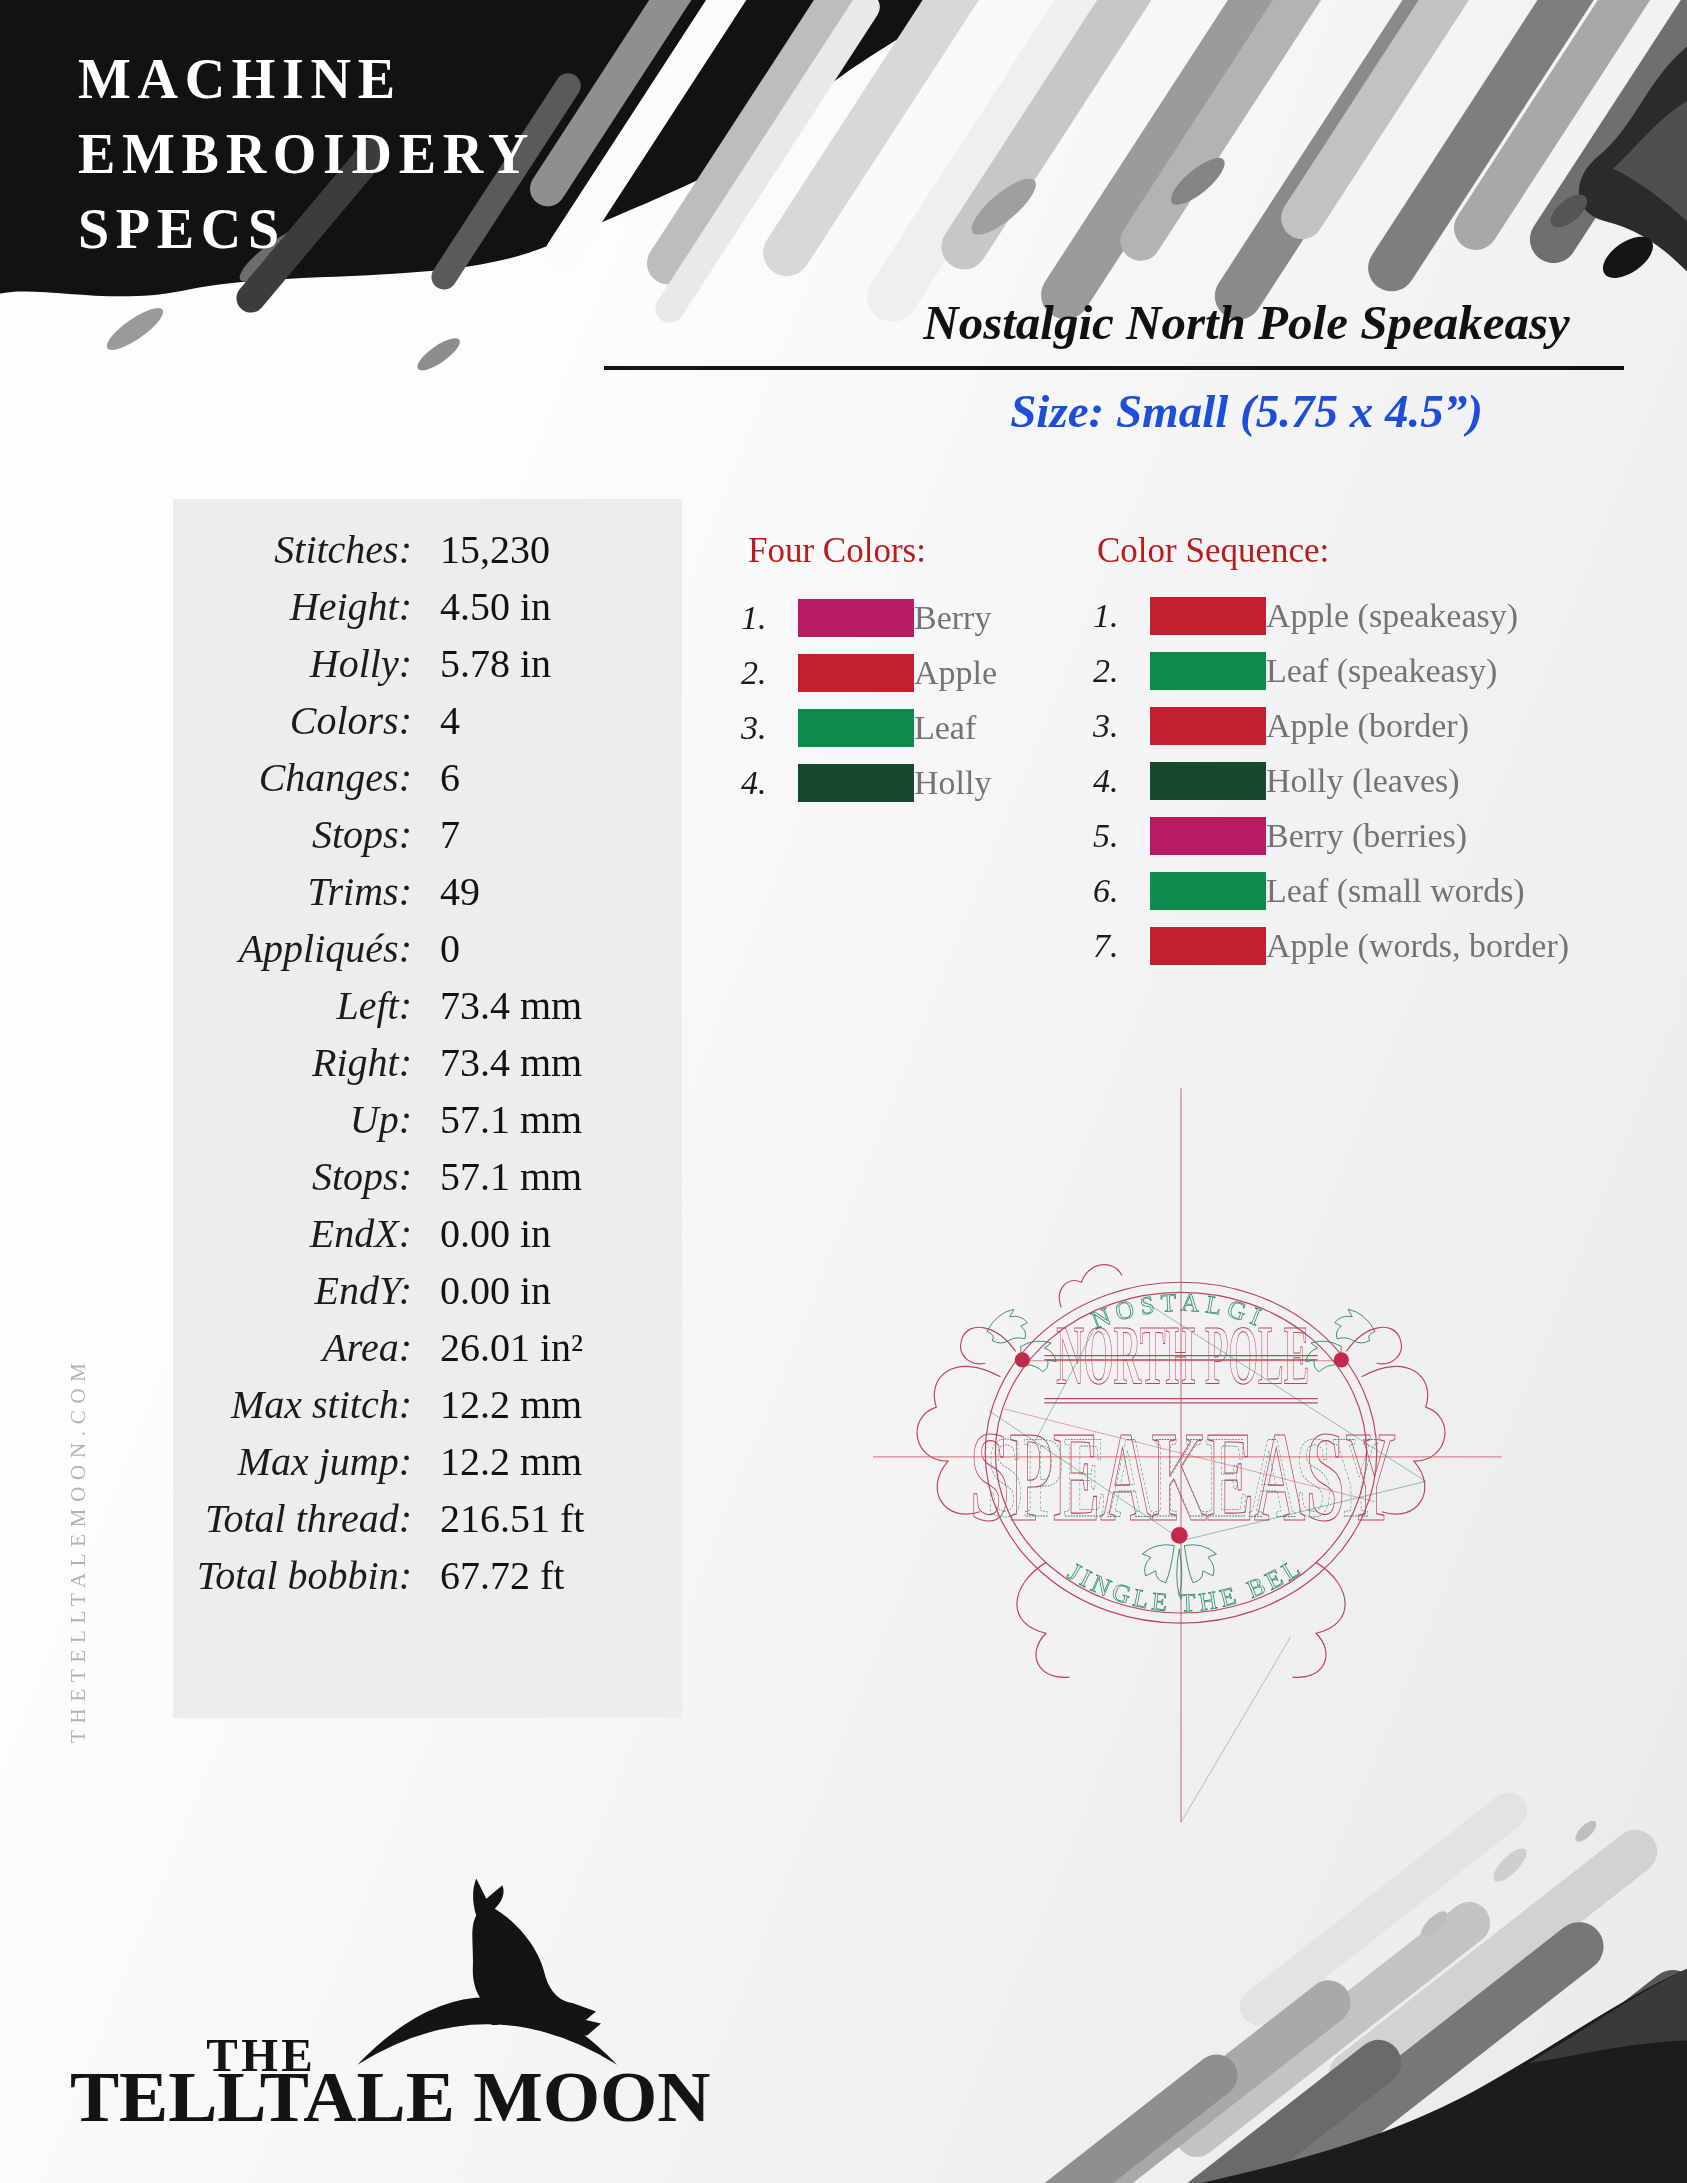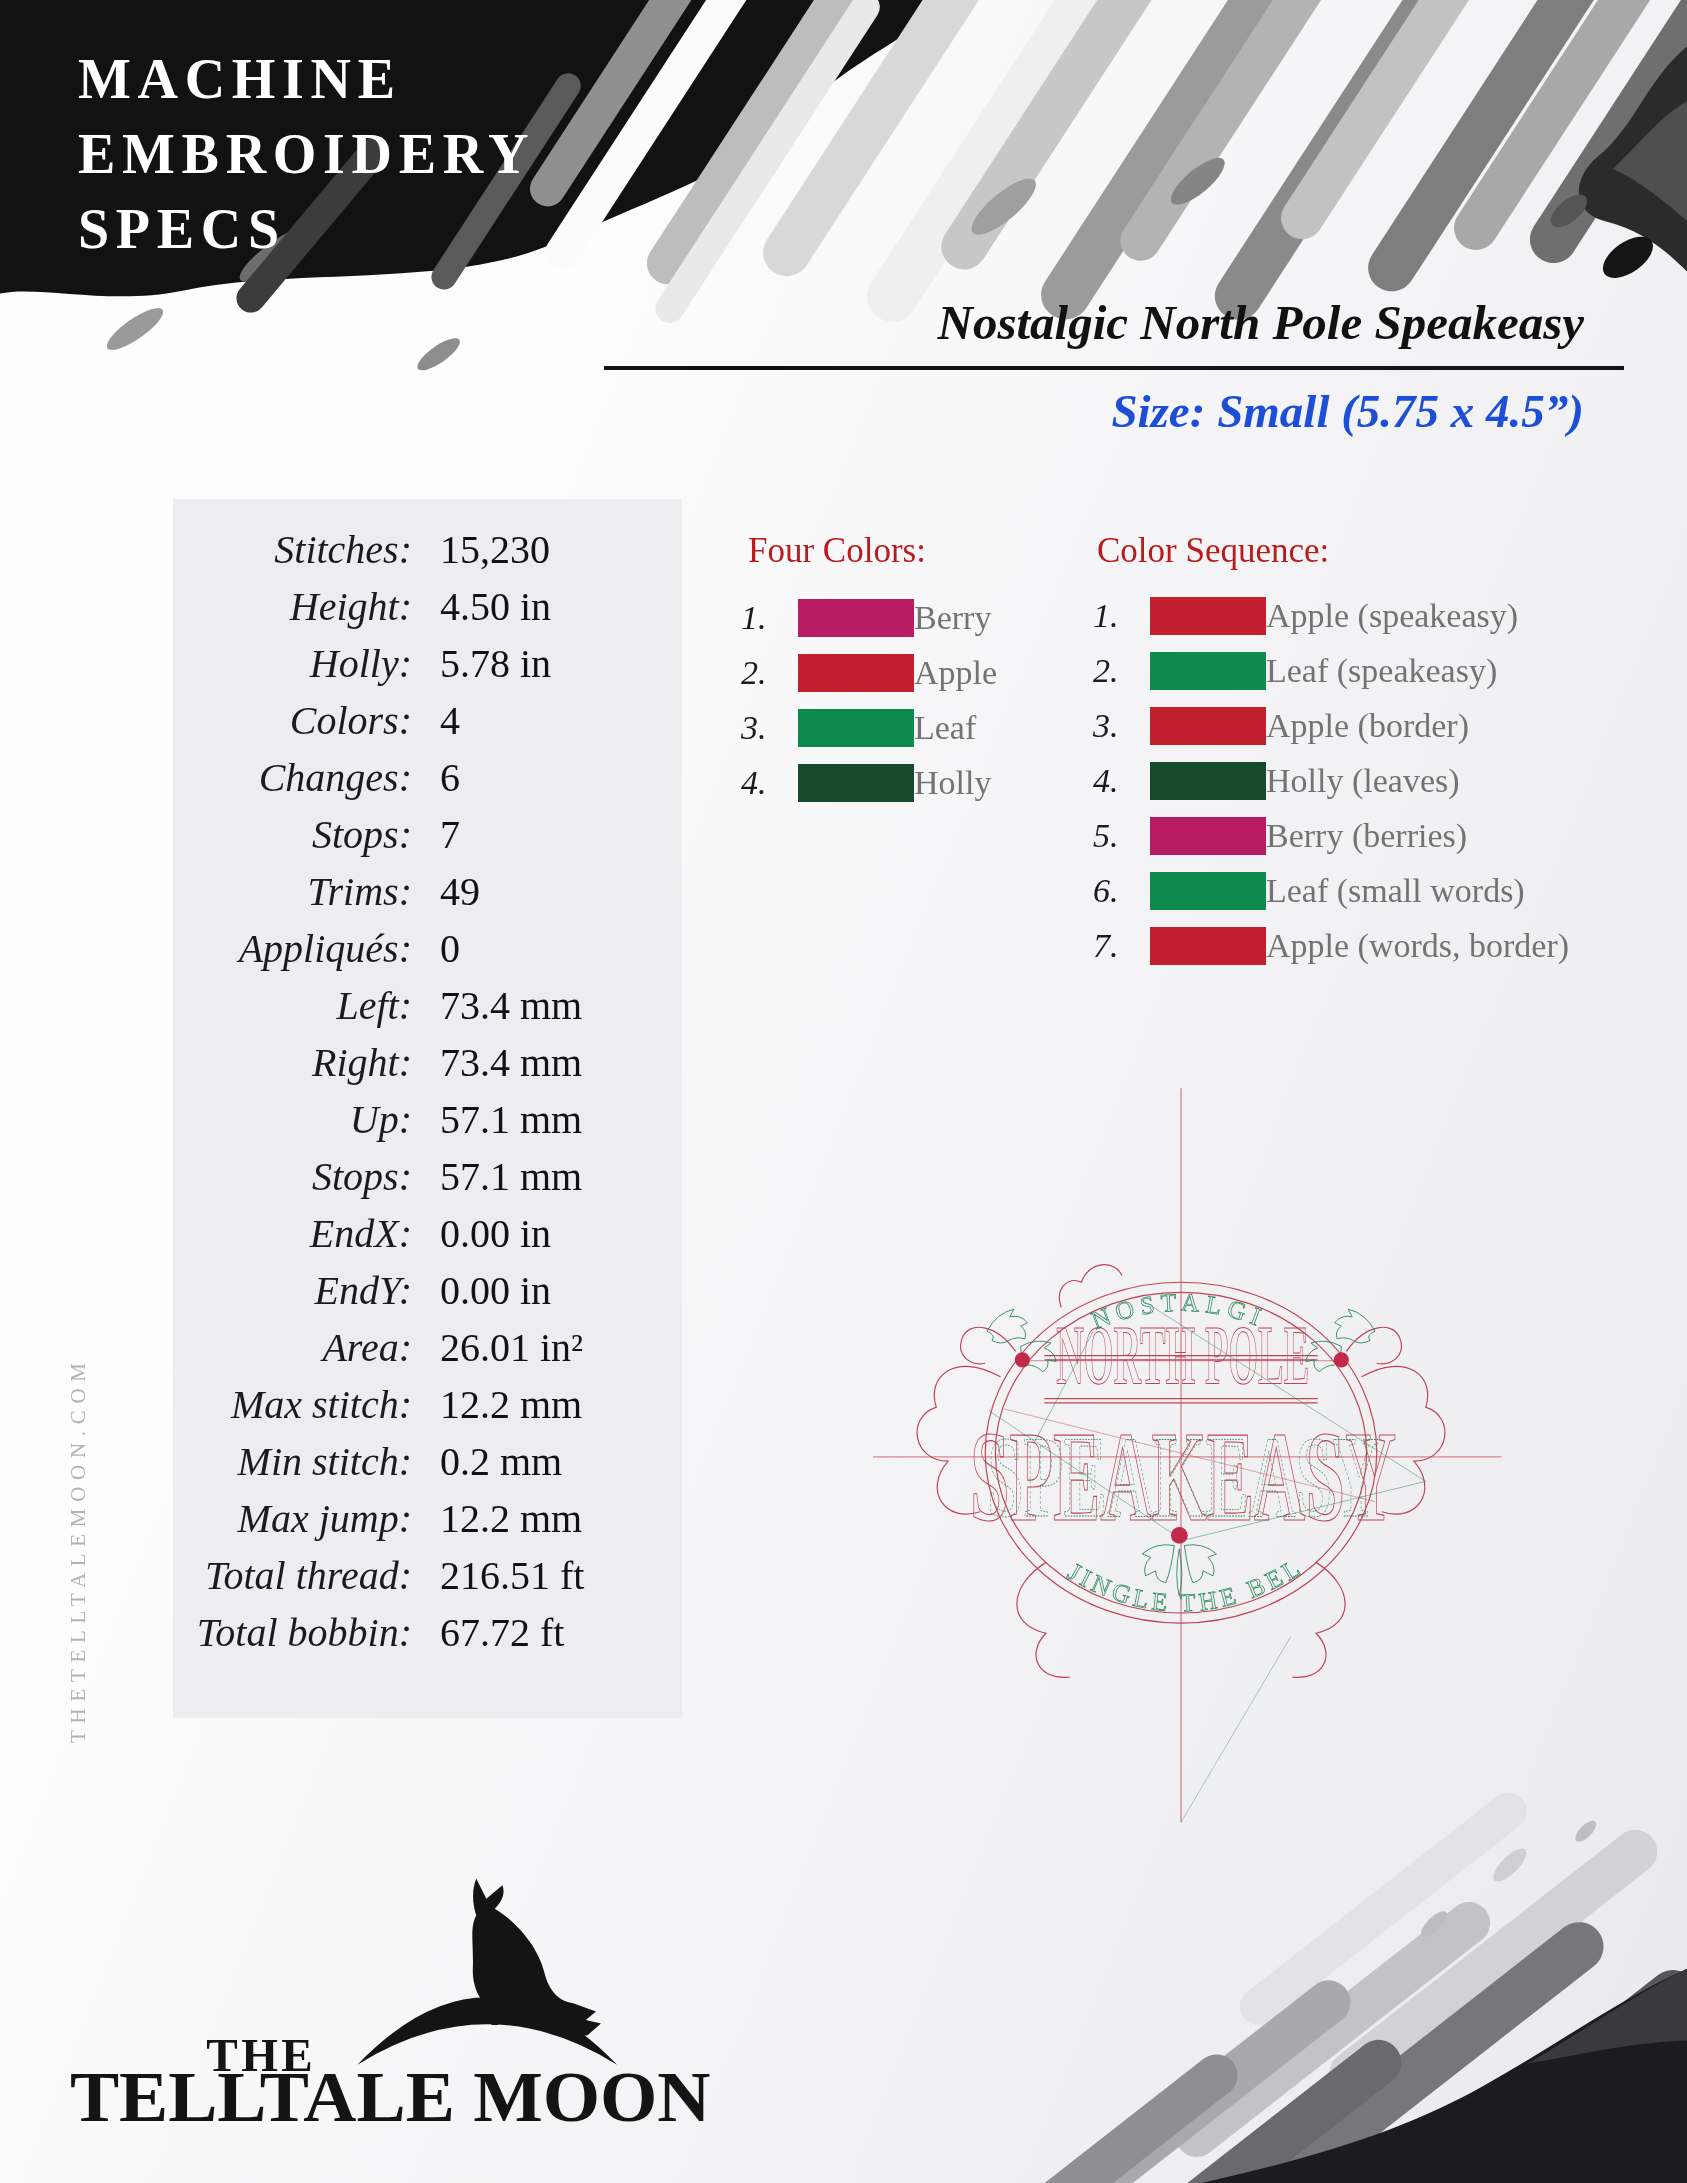--- a/index.html
+++ b/index.html
@@ -8,21 +8,21 @@
     background:linear-gradient(112deg,#fdfdfe 26%,#f3f3f5 60%,#eaeaed 100%);
     font-family:"Liberation Serif","DejaVu Serif",serif;color:#1a1a1a;
   }
   .abs{position:absolute;}
   
   #title-block{left:78px;top:42px;width:759px;}
   .title-line{
     color:#ffffff;font-size:56px;font-weight:700;letter-spacing:6.7px;
     line-height:75px;white-space:nowrap;
   }
-  #design-header{left:909px;top:0;width:717px;text-align:right;}
+  #design-header{left:909px;top:0;width:717px;text-align:center;}
   #design-title{position:absolute;top:294px;right:42px;width:675px;
     font-size:49px;font-weight:700;font-style:italic;white-space:nowrap;color:#111;}
   #design-rule{position:absolute;top:366px;right:2.5px;width:1020px;height:4.2px;background:#141414;}
   #design-size{position:absolute;top:384px;right:42px;width:675px;
     font-size:47px;font-weight:700;font-style:italic;white-space:nowrap;color:#1d4ed8;}
   
   #specs-panel{left:173px;top:499px;width:509px;height:1219px;background:#ededef;}
   #specs-rows{left:173px;top:521px;width:509px;}
   .spec-row{display:flex;height:57px;line-height:57px;font-size:40px;}
   .spec-label{width:239px;text-align:right;font-style:italic;color:#1b1b1d;}
@@ -177,24 +177,20 @@
     </div>
   <div class="spec-row">
       <span class="spec-label">Area:</span>
       <span class="spec-value">26.01 in²</span>
     </div>
   <div class="spec-row">
       <span class="spec-label">Max stitch:</span>
       <span class="spec-value">12.2 mm</span>
     </div>
   <div class="spec-row">
-      <span class="spec-label">Min stitch:</span>
-      <span class="spec-value">0.2 mm</span>
-    </div>
-  <div class="spec-row">
       <span class="spec-label">Max jump:</span>
       <span class="spec-value">12.2 mm</span>
     </div>
   <div class="spec-row">
       <span class="spec-label">Total thread:</span>
       <span class="spec-value">216.51 ft</span>
     </div>
   <div class="spec-row">
       <span class="spec-label">Total bobbin:</span>
       <span class="spec-value">67.72 ft</span>

